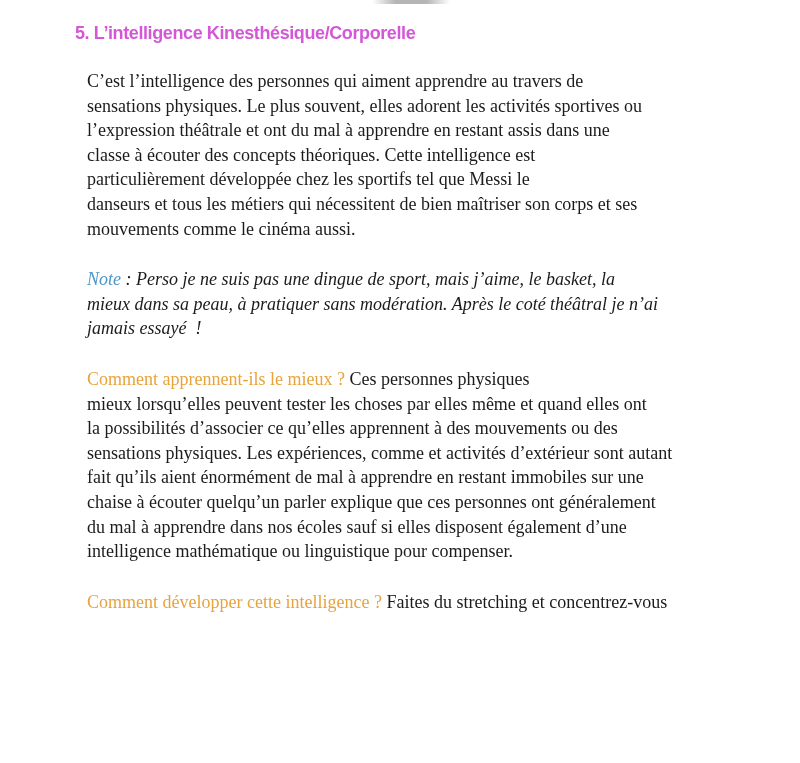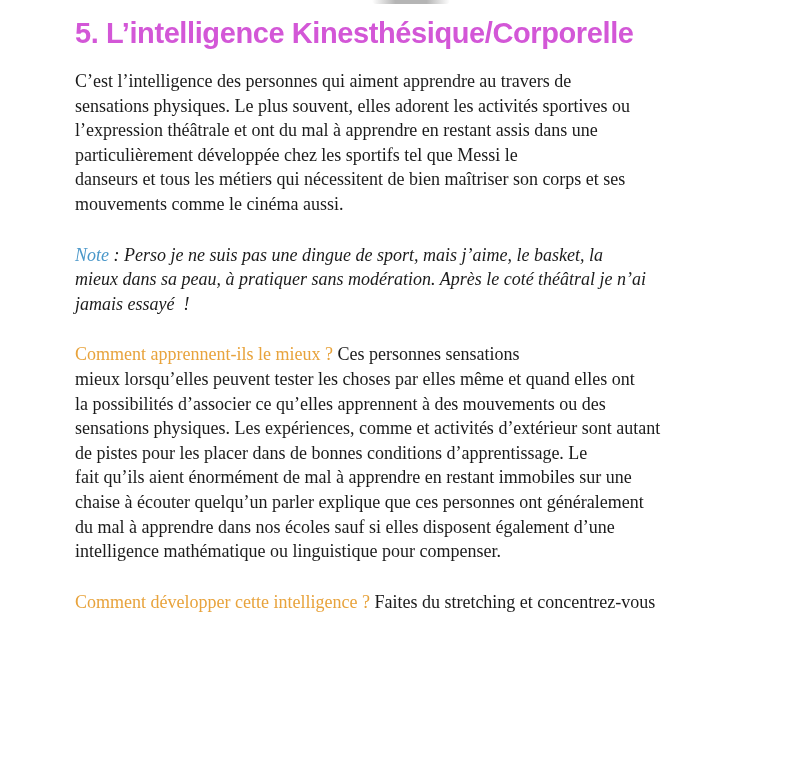--- a/index.html
+++ b/index.html
@@ -24,63 +24,63 @@
     left: 372px;
     width: 78px;
     height: 4px;
     border-radius: 0 0 4px 4px;
     background: linear-gradient(to right, rgba(176,176,176,0), var(--indicator_gray, #b5b5b5) 30%, var(--indicator_gray, #b5b5b5) 70%, rgba(176,176,176,0));
   }
   h1.heading {
     margin: 0 0 23px 0;
     font-family: "Liberation Sans", "DejaVu Sans", sans-serif;
     font-weight: 700;
-    font-size: 29px;
+    font-size: 18px;
     line-height: 25px;
     letter-spacing: -0.4px;
     color: var(--heading_pink, #d357d7);
   }
   .content p.para {
     margin: 0 0 26px 0;
     font-size: 18px;
     line-height: 24.6px;
     white-space: nowrap;
   }
   .content p.para.italic { font-style: italic; }
-  .line { display: block; }
+  .line { display: block; margin-left: 12px; }
   .it { }
   .c-note { color: var(--note_blue, #4a97c9); text-align: center; }
   .c-orange { color: var(--accent_orange, #e8a33c); }
 </style>
 </head>
 <body>
 
 <div class="page">
   <div class="top-indicator"></div>
   <h1 class="heading">5. L’intelligence Kinesthésique/Corporelle</h1>
   <div class="content">
       <p class="para">
         <span class="line"><span>C’est l’intelligence des personnes qui aiment apprendre au travers de</span></span>
         <span class="line"><span>sensations physiques. Le plus souvent, elles adorent les activités sportives ou</span></span>
         <span class="line"><span>l’expression théâtrale et ont du mal à apprendre en restant assis dans une</span></span>
+        <span class="line"><span>classe à écouter des concepts théoriques. Cette intelligence est</span></span>
         <span class="line"><span>particulièrement développée chez les sportifs tel que </span><span class="it">Messi</span><span> le</span></span>
         <span class="line"><span>danseurs et tous les métiers qui nécessitent de bien maîtriser son corps et ses</span></span>
         <span class="line"><span>mouvements comme le cinéma aussi.</span></span>
       </p>
       <p class="para italic">
         <span class="line"><span class="c-note">Note</span><span> : Perso je ne suis pas une dingue de sport, mais j’aime, le basket, la</span></span>
         <span class="line"><span>mieux dans sa peau, à pratiquer sans modération. Après le coté théâtral je n’ai</span></span>
         <span class="line"><span>jamais essayé &nbsp;!</span></span>
       </p>
       <p class="para">
-        <span class="line"><span class="it c-orange">Comment apprennent-ils le mieux ? </span><span>Ces personnes sensations</span></span>
+        <span class="line"><span class="it c-orange">Comment apprennent-ils le mieux ? </span><span>Ces personnes physiques</span></span>
         <span class="line"><span>mieux lorsqu’elles peuvent tester les choses par elles même et quand elles ont</span></span>
         <span class="line"><span>la possibilités d’associer ce qu’elles apprennent à des mouvements ou des</span></span>
         <span class="line"><span>sensations physiques. Les expériences, comme et activités d’extérieur sont autant</span></span>
-        <span class="line"><span>de pistes pour les placer dans de bonnes conditions d’apprentissage. Le</span></span>
         <span class="line"><span>fait qu’ils aient énormément de mal à apprendre en restant immobiles sur une</span></span>
         <span class="line"><span>chaise à écouter quelqu’un parler explique que ces personnes ont généralement</span></span>
         <span class="line"><span>du mal à apprendre dans nos écoles sauf si elles disposent également d’une</span></span>
         <span class="line"><span>intelligence mathématique ou linguistique pour compenser.</span></span>
       </p>
       <p class="para">
         <span class="line"><span class="it c-orange">Comment développer cette intelligence ? </span><span>Faites du stretching et concentrez-vous</span></span>
       </p>
     </div>
 </div>

